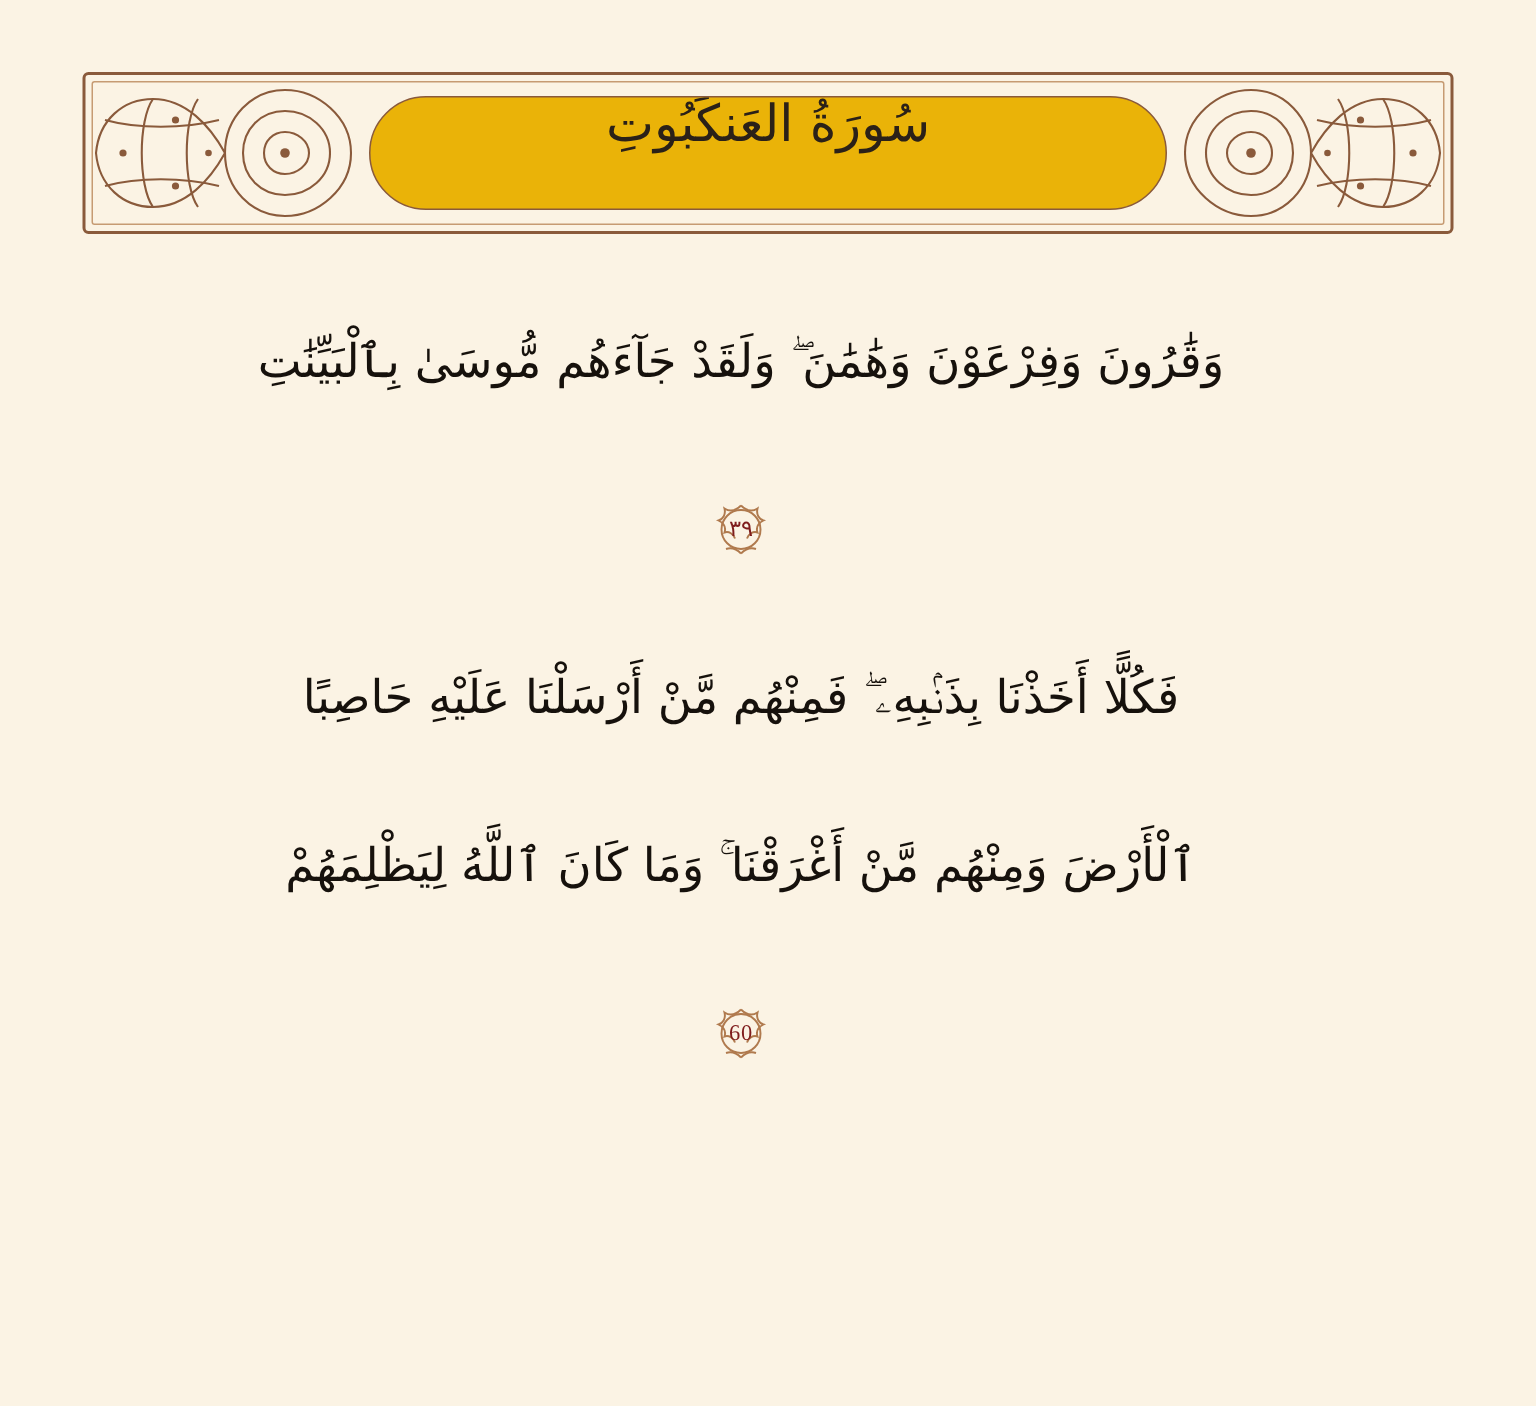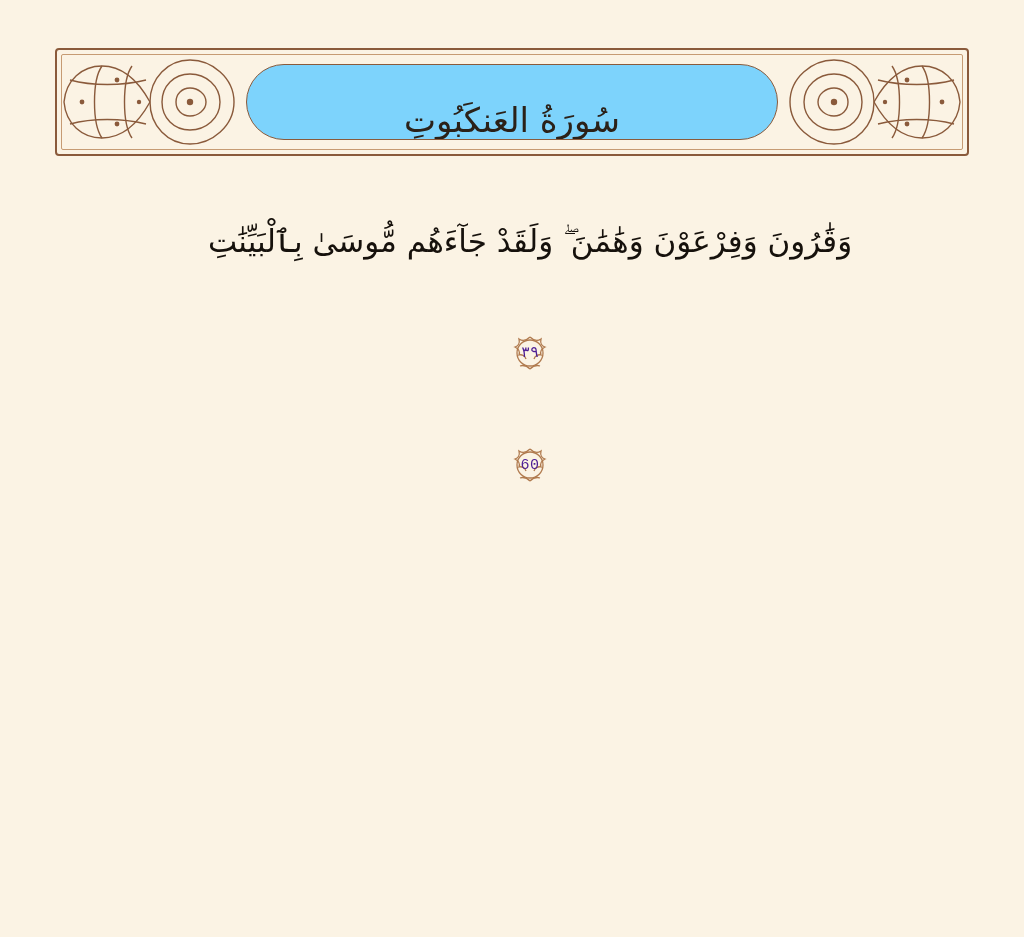--- a/index.html
+++ b/index.html
@@ -57,41 +57,41 @@
     width: 100%;
     height: 100%;
   }
 
   .surah-title-box {
     position: relative;
     flex: 1 1 auto;
     margin: 14px 4px;
     border: 1.5px solid #8a5a3b;
     border-radius: 38px;
-    background: #7dd3fc;
+    background: #eab308;
     display: flex;
-    align-items: flex-end;
+    align-items: flex-start;
     justify-content: center;
     overflow: hidden;
   }
   .surah-title {
     font-family: "DejaVu Sans", sans-serif;
     font-size: 34px;
     color: #2b2118;
     letter-spacing: 0;
     line-height: 1.1;
     white-space: nowrap;
     direction: rtl;
   }
 
   
   .mushaf-body {
     position: absolute;
     top: 185px;
-    left: 88px;
+    left: 52px;
     width: 884px;
     height: 700px;
     direction: rtl;
     text-align: center;
   }
 
   .ayah-line {
     font-family: "DejaVu Sans", sans-serif;
     font-size: 31px;
     line-height: 112px;
@@ -121,23 +121,23 @@
     flex: 0 0 auto;
   }
   .ayah-mark svg {
     position: absolute;
     inset: 0;
     width: 46px;
     height: 46px;
   }
   .ayah-num {
     position: relative;
-    font-family: Liberation Mono, monospace;
+    font-family: Liberation Serif, serif;
     font-size: 15px;
-    color: #4c1d95;
+    color: #7f1d1d;
     line-height: 1;
     direction: rtl;
   }
 </style>
 </head>
 <body>
 
 <div class="page">
 
   <div class="surah-header">
@@ -206,22 +206,28 @@
             <circle cx="23" cy="23" r="13"></circle>
             <path d="M23 7 C27 11, 31 11, 34 9 C33 13, 35 16, 38 17 C34 19, 33 22, 34 25 C31 24, 28 26, 27 29"></path>
             <path d="M23 7 C19 11, 15 11, 12 9 C13 13, 11 16, 8 17 C12 19, 13 22, 12 25 C15 24, 18 26, 19 29"></path>
             <path d="M23 39 C20 36, 16 35, 13 36 M23 39 C26 36, 30 35, 33 36"></path>
           </g>
         </svg>
         <span class="ayah-num">٣٩</span>
       </span>
     </div>
 
-
-
+    <div class="ayah-line centered">
+      <span class="ayah-text">فَكُلًّا أَخَذْنَا بِذَنۢبِهِۦ ۖ فَمِنْهُم مَّنْ أَرْسَلْنَا عَلَيْهِ حَاصِبًا</span>
+    </div>
+
+
+    <div class="ayah-line centered">
+      <span class="ayah-text">ٱلْأَرْضَ وَمِنْهُم مَّنْ أَغْرَقْنَا ۚ وَمَا كَانَ ٱللَّهُ لِيَظْلِمَهُمْ</span>
+    </div>
 
     <div class="ayah-line centered">
       <span class="ayah-mark">
         <svg viewBox="0 0 46 46" aria-hidden="true">
           <g fill="none" stroke="#b07a4e" stroke-width="1.3">
             <circle cx="23" cy="23" r="13"></circle>
             <path d="M23 7 C27 11, 31 11, 34 9 C33 13, 35 16, 38 17 C34 19, 33 22, 34 25 C31 24, 28 26, 27 29"></path>
             <path d="M23 7 C19 11, 15 11, 12 9 C13 13, 11 16, 8 17 C12 19, 13 22, 12 25 C15 24, 18 26, 19 29"></path>
             <path d="M23 39 C20 36, 16 35, 13 36 M23 39 C26 36, 30 35, 33 36"></path>
           </g>

